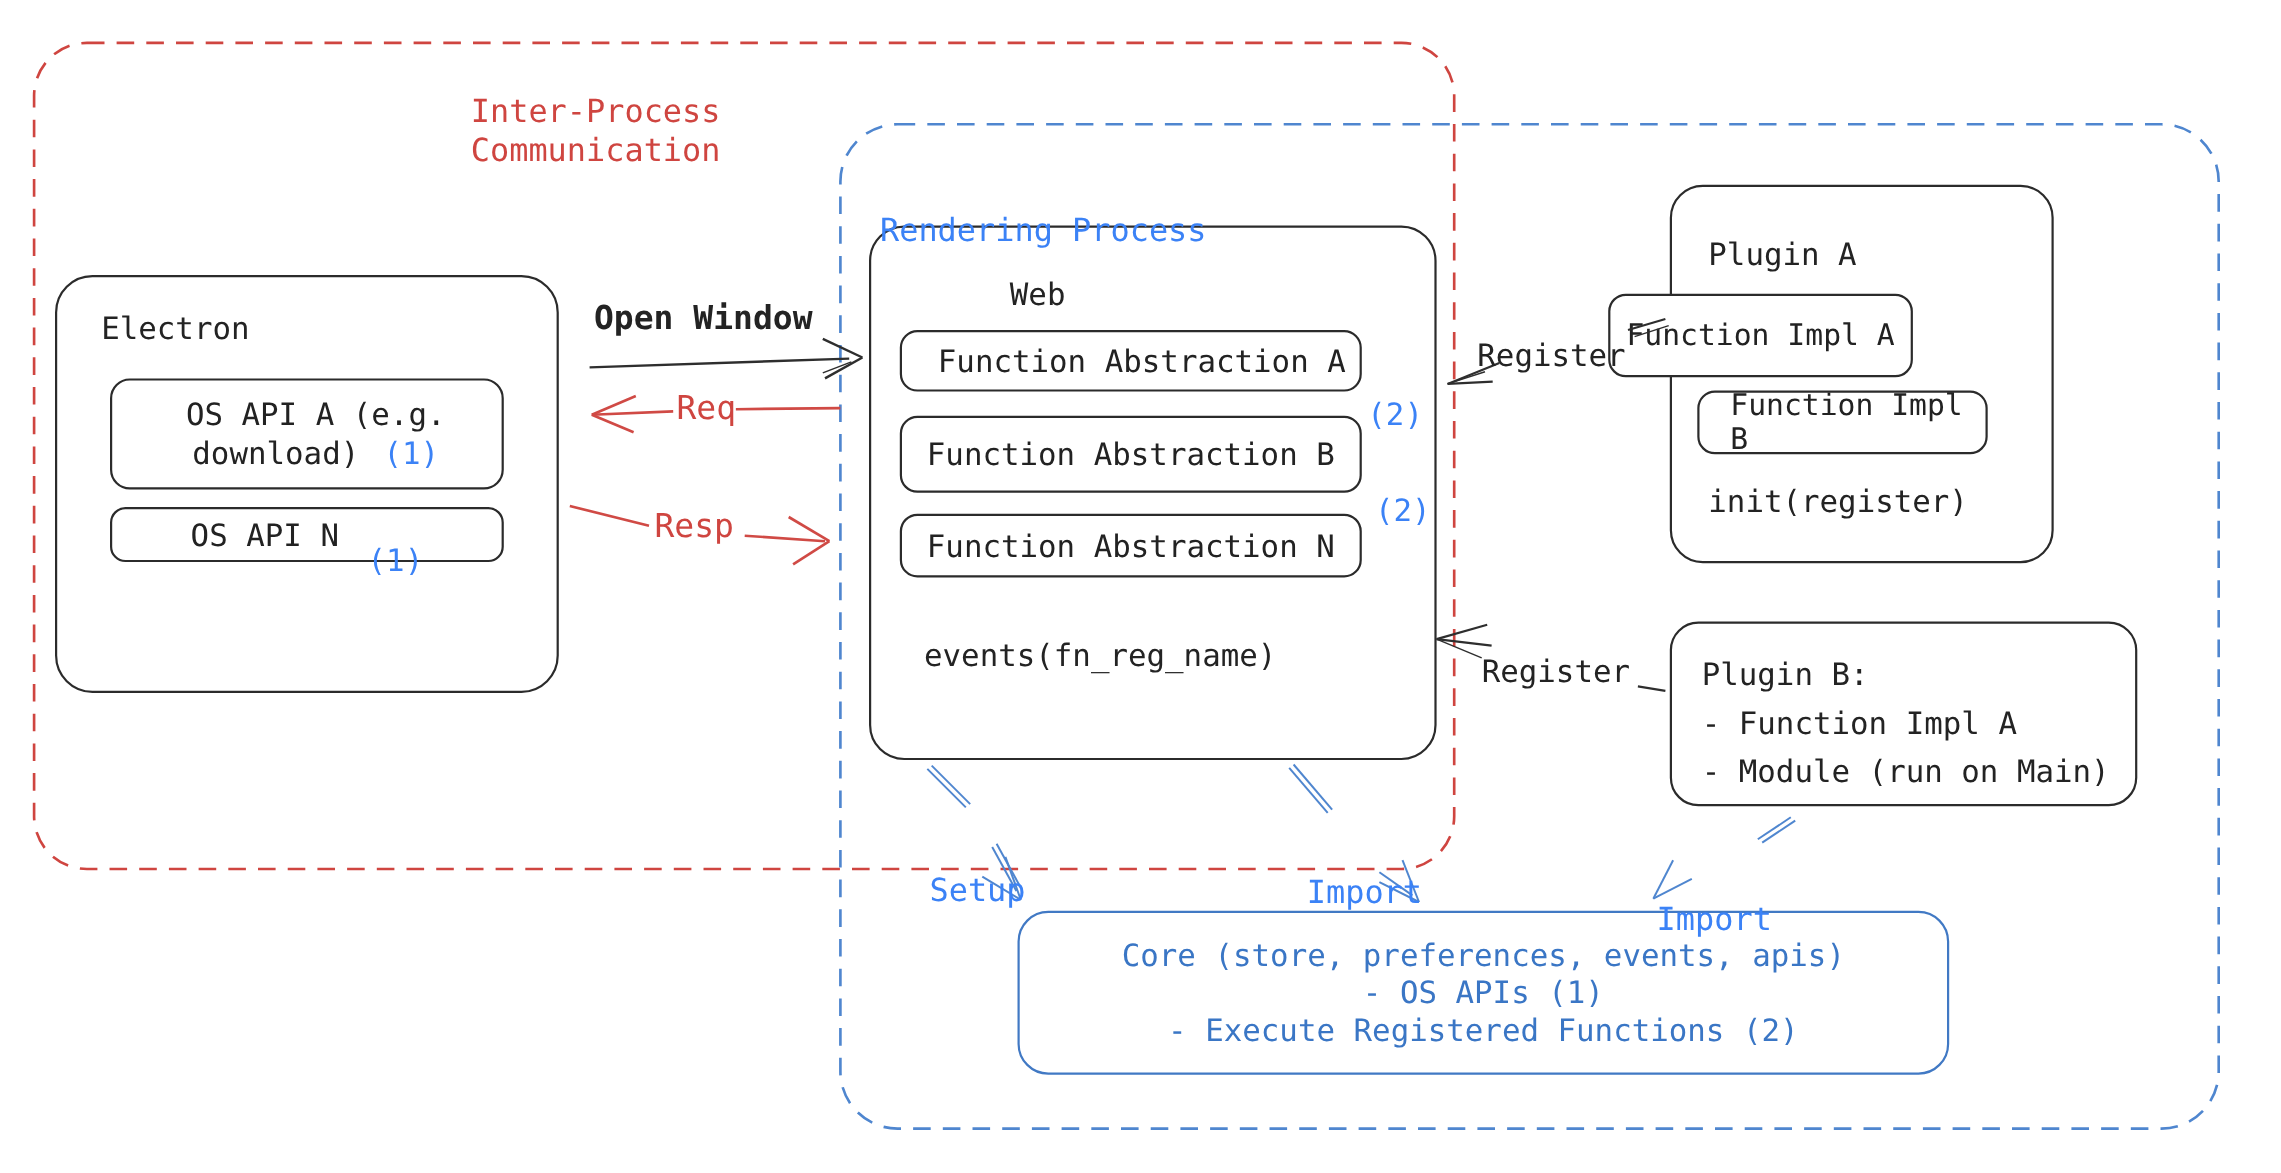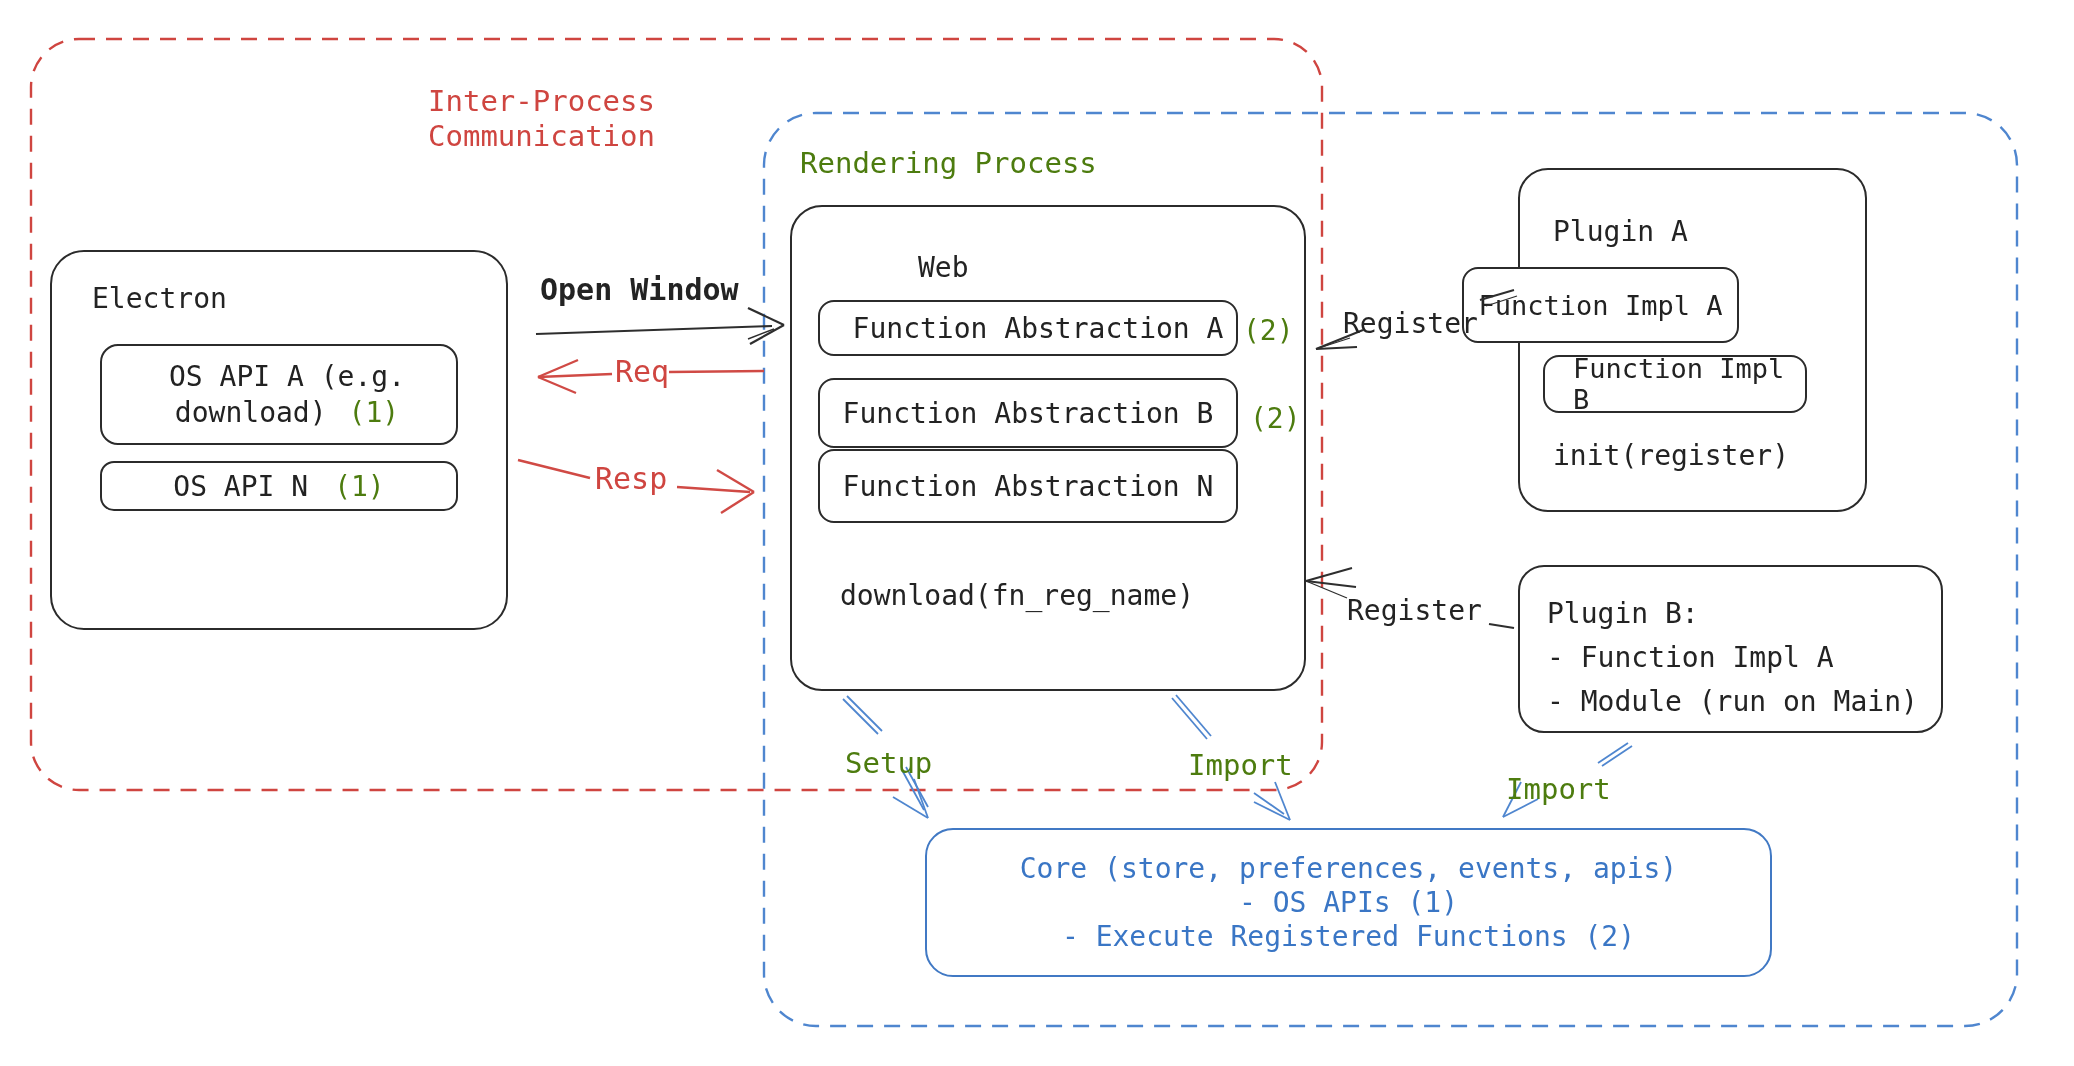--- a/index.html
+++ b/index.html
@@ -3,21 +3,21 @@
 <meta charset="utf-8">
 <style>
   html,body{margin:0;padding:0;background:#ffffff;}
   .stage{
     position:relative;width:2074px;height:1066px;background:#ffffff;overflow:hidden;
     font-family:"DejaVu Sans Mono","Liberation Mono",monospace;color:#222;
   }
   .box{position:absolute;border:2.5px solid #2b2b2b;border-radius:30px;background:#ffffff;box-sizing:border-box;}
   .label{position:absolute;white-space:pre-line;z-index:30;line-height:35px;}
   .red{color:#cf4540;}
-  .blue{color:#4d7c0f;}
+  .blue{color:#3b82f6;margin-top:46px;}
   .black{color:#232323;}
   .fs28{font-size:28px;}
   .fs29{font-size:29px;}
   .fs30{font-size:30px;}
   .center-line{display:flex;align-items:center;justify-content:center;height:100%;font-size:28px;}
   .col-center{display:flex;flex-direction:column;align-items:center;justify-content:center;height:100%;font-size:28px;line-height:36px;}
   svg.overlay{position:absolute;left:0;top:0;z-index:20;pointer-events:none;}
   .boxlayer{position:absolute;left:0;top:0;width:100%;height:100%;z-index:10;}
   .badge{margin-left:22px;}
   .core-text{display:flex;flex-direction:column;align-items:center;justify-content:center;height:100%;
@@ -48,21 +48,21 @@
       </div>
     </div>
 
     <div class="box" style="left:790px;top:205px;width:516px;height:486px;border-radius:32px;"></div>
     <div class="box" style="left:818px;top:300px;width:420px;height:56px;border-radius:16px;border-width:2.3px;padding-left:20px;">
       <div class="center-line">Function Abstraction A</div>
     </div>
     <div class="box" style="left:818px;top:378px;width:420px;height:70px;border-radius:16px;border-width:2.3px;">
       <div class="center-line">Function Abstraction B</div>
     </div>
-    <div class="box" style="left:818px;top:449px;width:420px;height:74px;border-radius:16px;border-width:2.3px;">
+    <div class="box" style="left:818px;top:467px;width:420px;height:58px;border-radius:16px;border-width:2.3px;">
       <div class="center-line">Function Abstraction N</div>
     </div>
 
     <div class="box" style="left:1518px;top:168px;width:349px;height:344px;border-radius:30px;"></div>
     <div class="box" style="left:1462px;top:267px;width:277px;height:76px;border-radius:16px;border-width:2.3px;">
       <div class="center-line" style="font-size:27px;">Function Impl A</div>
     </div>
     <div class="box" style="left:1543px;top:355px;width:264px;height:58px;border-radius:16px;border-width:2.3px;padding-left:28px;">
       <div class="center-line" style="font-size:27px;">Function Impl B</div>
     </div>
@@ -150,21 +150,21 @@
 
   <div class="label blue fs29" style="left:800px;top:146px;">Rendering Process</div>
 
   <div class="label black fs28" style="left:92px;top:281px;">Electron</div>
 
   <div class="label black fs28" style="left:918px;top:250px;">Web</div>
 
   <div class="label blue fs28" style="left:1243px;top:313px;">(2)</div>
   <div class="label blue fs28" style="left:1250px;top:401px;">(2)</div>
 
-  <div class="label black fs28" style="left:840px;top:578px;">download(fn_reg_name)</div>
+  <div class="label black fs28" style="left:840px;top:578px;">events(fn_reg_name)</div>
 
   <div class="label black fs28" style="left:1553px;top:214px;">Plugin A</div>
   <div class="label black fs28" style="left:1553px;top:438px;">init(register)</div>
 
   <div class="label black fs28" style="left:1547px;top:596px;">Plugin B:</div>
   <div class="label black fs28" style="left:1547px;top:640px;">- Function Impl A</div>
   <div class="label black fs28" style="left:1547px;top:684px;">- Module (run on Main)</div>
 
   <div class="label black fs30" style="left:540px;top:272px;font-weight:bold;">Open Window</div>
 

